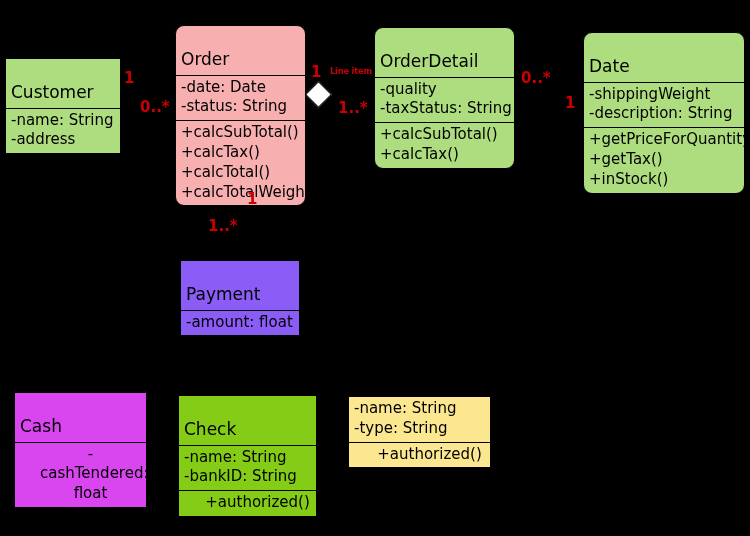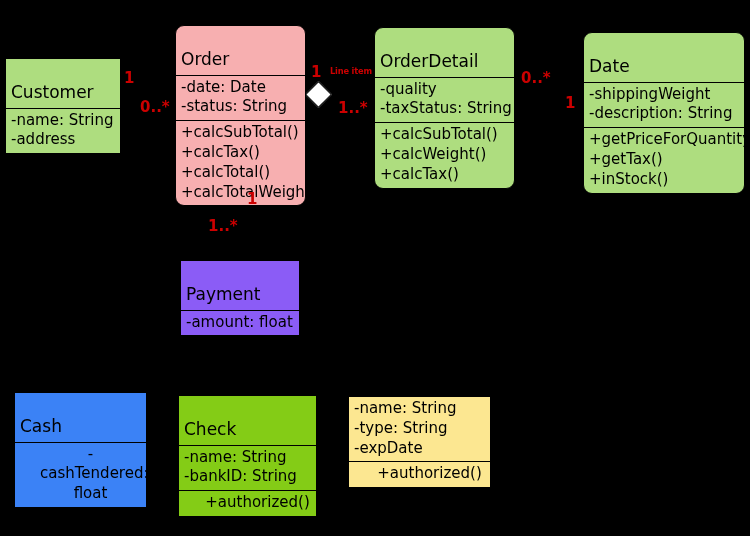--- a/index.html
+++ b/index.html
@@ -123,21 +123,20 @@
   </div>
 
   <div class="uml-class rounded" style="left: 374px; top: 27px; width: 141px; background: rgb(174, 221, 127);">
     <div class="compartment class-title">OrderDetail</div>
     <div class="compartment divider-top">
       <div class="member">-quality</div>
       <div class="member">-taxStatus: String</div>
     </div>
     <div class="compartment divider-top">
       <div class="member">+calcSubTotal()</div>
-      <div class="member">+calcWeight()</div>
       <div class="member">+calcTax()</div>
     </div>
   </div>
 
   <div class="uml-class rounded" style="left: 583px; top: 32px; width: 162px; background: rgb(174, 221, 127);">
     <div class="compartment class-title">Date</div>
     <div class="compartment divider-top">
       <div class="member">-shippingWeight</div>
       <div class="member">-description: String</div>
     </div>
@@ -148,21 +147,21 @@
     </div>
   </div>
 
   <div class="uml-class" style="left: 180px; top: 260px; width: 120px; background: #8b5cf6;">
     <div class="compartment class-title">Payment</div>
     <div class="compartment divider-top">
       <div class="member">-amount: float</div>
     </div>
   </div>
 
-  <div class="uml-class" style="left: 14px; top: 392px; width: 133px; background: #3b82f6;">
+  <div class="uml-class" style="left: 14px; top: 392px; width: 133px; background: #d946ef;">
     <div class="compartment class-title">Cash</div>
     <div class="compartment divider-top">
       <div class="member center">-cashTendered: float</div>
     </div>
   </div>
 
   <div class="uml-class" style="left: 178px; top: 395px; width: 139px; background: #84cc16;">
     <div class="compartment class-title">Check</div>
     <div class="compartment divider-top">
       <div class="member">-name: String</div>
@@ -170,21 +169,20 @@
     </div>
     <div class="compartment divider-top">
       <div class="member center">+authorized()</div>
     </div>
   </div>
 
   <div class="uml-class" style="left: 348px; top: 395px; width: 143px; background: rgb(252, 231, 145);">
     <div class="compartment divider-top">
       <div class="member">-name: String</div>
       <div class="member">-type: String</div>
-      <div class="member">-expDate</div>
     </div>
     <div class="compartment divider-top">
       <div class="member center">+authorized()</div>
     </div>
   </div>
 
   <div class="mult" style="left:124px; top:71px;">1</div>
   <div class="mult" style="left:140px; top:100px;">0..*</div>
 
   <div class="mult" style="left:311px; top:65px;">1</div>

